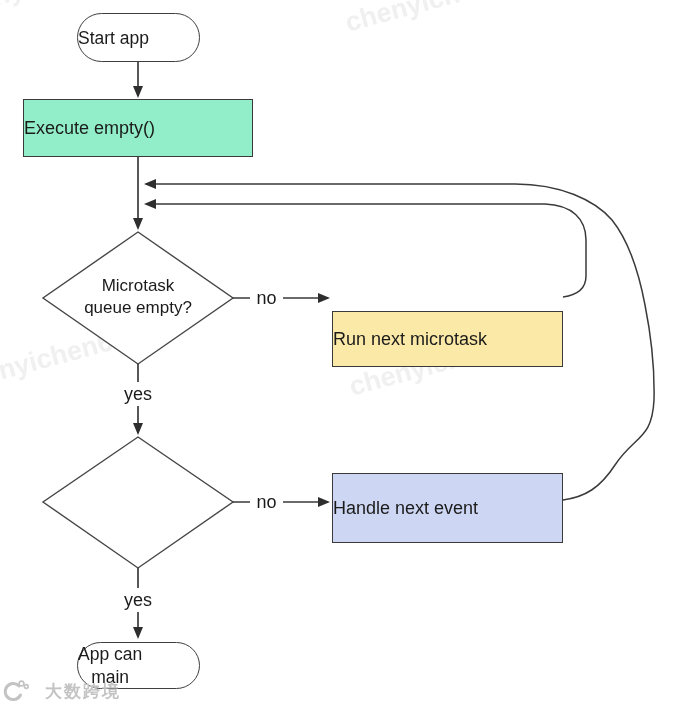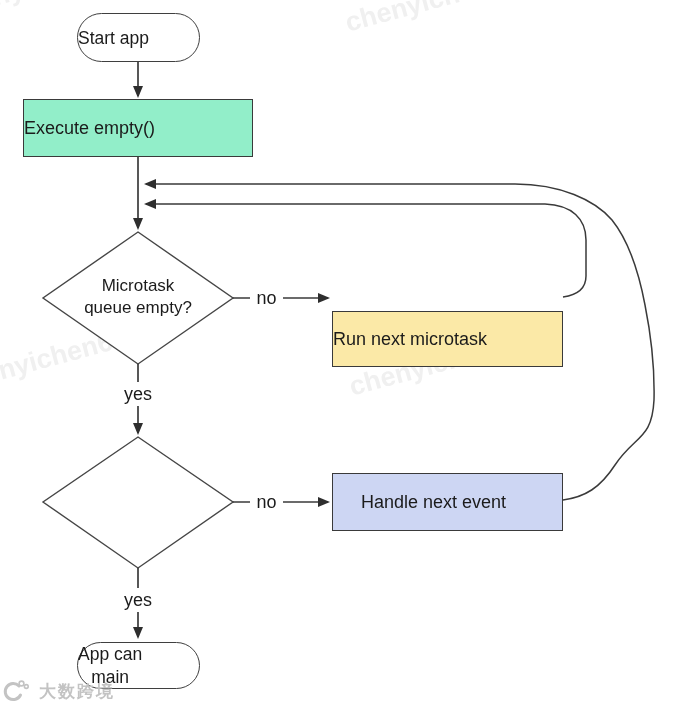--- a/index.html
+++ b/index.html
@@ -55,21 +55,21 @@
   .edge-label{
     position:absolute;
     background:#ffffff;
     display:flex;align-items:center;justify-content:center;
     font-size:18px;
     z-index:3;
   }
   .logo{
     position:absolute;
     left:2px;top:679px;
-    display:flex;align-items:center;gap:10px;
+    display:flex;align-items:center;gap:16px;
     z-index:4;
     user-select:none;
   }
   .logo-text{
     font-size:17px;
     font-weight:bold;
     color:#c3c3c3;
     letter-spacing:2px;
   }
 </style>
@@ -120,21 +120,21 @@
   </div>
 
   <div class="dlabel prelines" style="left:48px;top:275px;width:180px;">Microtask
 queue empty?</div>
 
   <div class="node rectbox yellow" style="left:332px;top:271px;width:231px;height:56px;margin-top:40px;">
     <span>Run next microtask</span>
   </div>
 
 
-  <div class="node rectbox blue" style="left:332px;top:473px;width:231px;height:58px;padding-left:28px;">
+  <div class="node rectbox blue" style="left:332px;top:473px;width:231px;height:70px;">
     <span>Handle next event</span>
   </div>
 
   <div class="node stadium prelines" style="left:77px;top:642px;width:123px;height:47px;line-height:23px;">
     <span class="prelines">App can
 main</span>
   </div>
 
   <div class="edge-label" style="left:250px;top:287px;width:33px;height:22px;">no</div>
 

